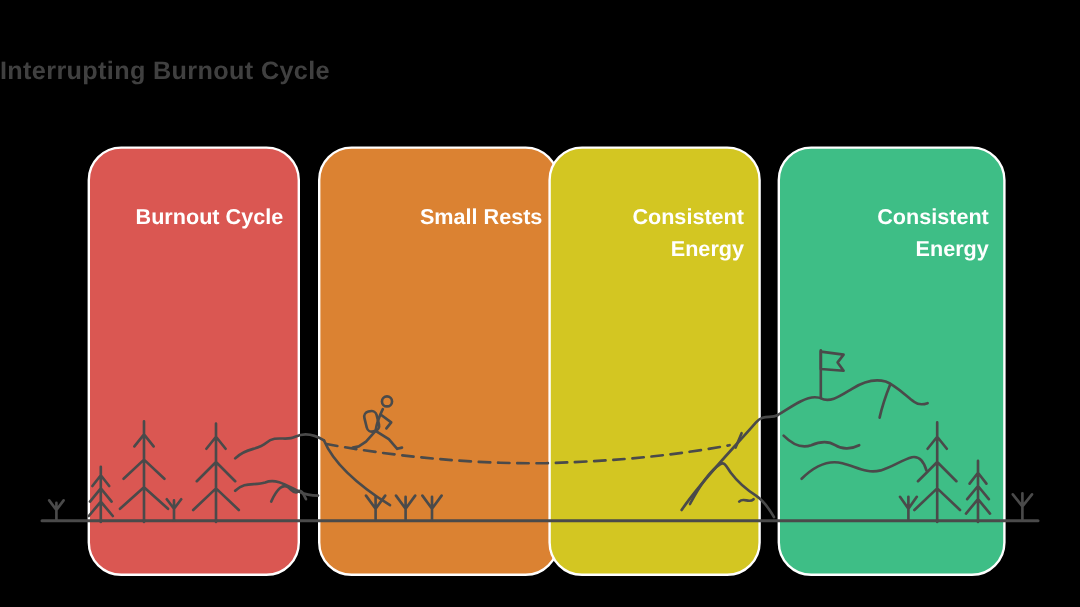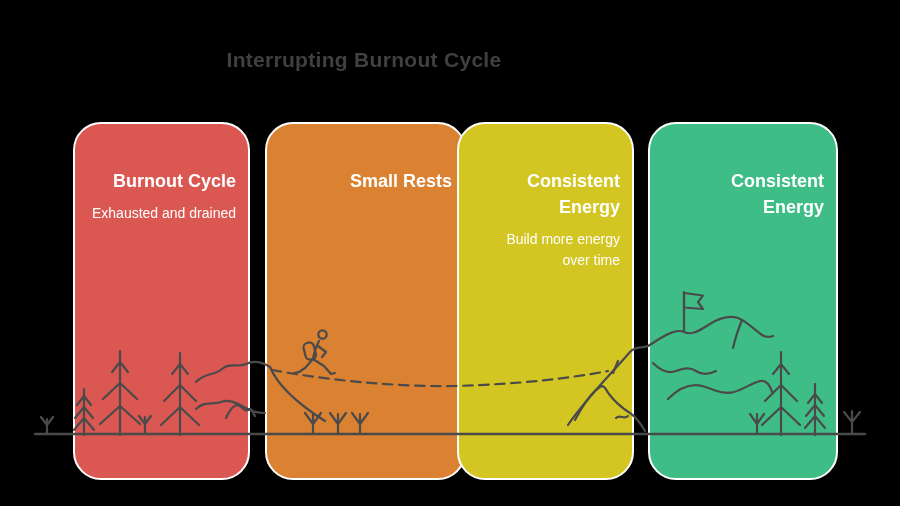--- a/index.html
+++ b/index.html
@@ -1,21 +1,21 @@
 <!DOCTYPE html>
 <html><head>
 <meta charset="utf-8">
 <style>
   html,body{margin:0;padding:0;background:#000;}
   .stage{
     position:relative;width:900px;height:506px;background:#000;
     font-family:"Liberation Sans", sans-serif;overflow:hidden;
   }
   .main-title{
-    position:absolute;top:48px;left:0;width:728px;text-align:center;
+    position:absolute;top:48px;left:0;width:728px;
     font-size:21px;font-weight:bold;color:#404040;letter-spacing:.3px;
   }
   .card{
     position:absolute;top:122px;height:358px;border-radius:28px;
     border:2px solid #fff;box-sizing:border-box;
     padding:44px 12px 0;text-align:right;color:#fff;
   }
   .card-1{left:73px;width:177px;}
   .card-2{left:265px;width:201px;}
   .card-3{left:457px;width:177px;}
@@ -39,30 +39,27 @@
 </style>
 </head>
 <body>
 
 <div class="stage">
 
   <div class="main-title">Interrupting Burnout Cycle</div>
 
   <div class="card card-1" style="background: rgb(218, 87, 82);">
     <h2>Burnout Cycle</h2>
-    <p>Exhausted and drained</p>
   </div>
   <div class="card card-2" style="background: rgb(219, 130, 50);">
     <h2>Small Rests</h2>
   </div>
   <div class="card card-3" style="background: rgb(211, 198, 34);">
     <h2>Consistent
 Energy</h2>
-    <p>Build more energy
-over time</p>
   </div>
   <div class="card card-4" style="background: rgb(62, 190, 134);">
     <h2>Consistent
 Energy</h2>
   </div>
 
   <svg class="art" width="900" height="506" viewBox="0 0 900 506">
 
     <g>
       <path class="ground" d="M35,434 H865"></path>

